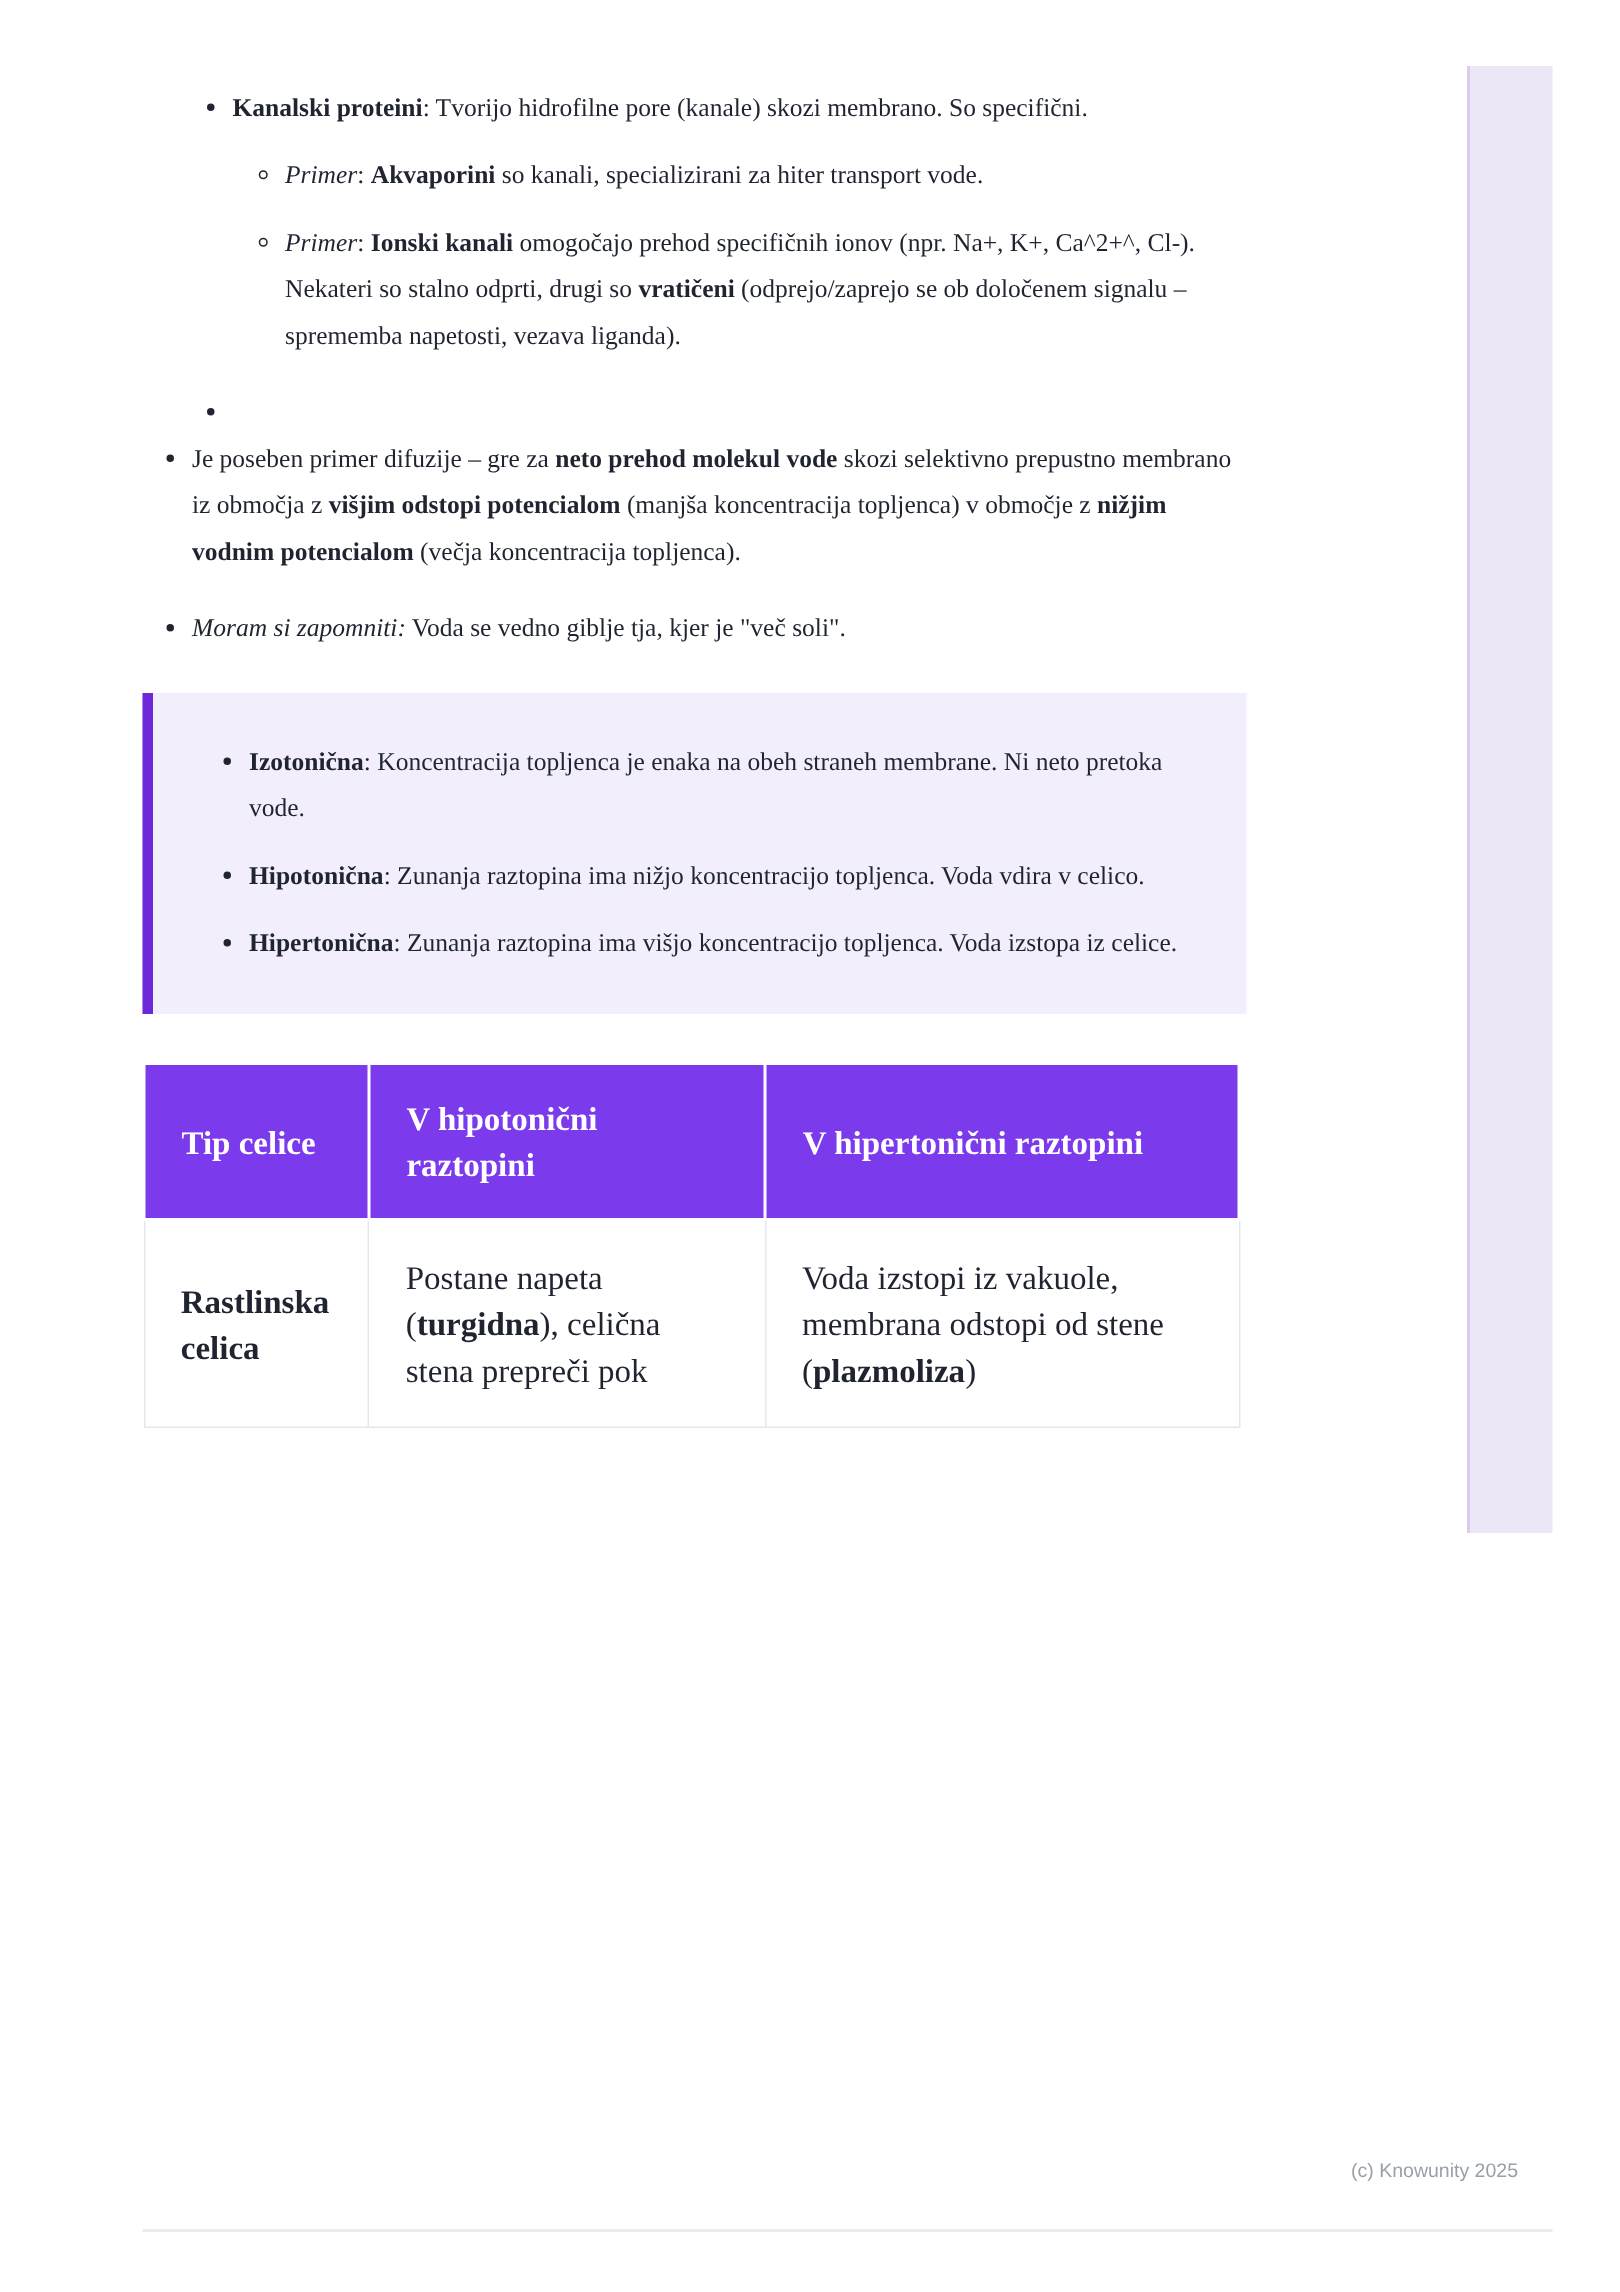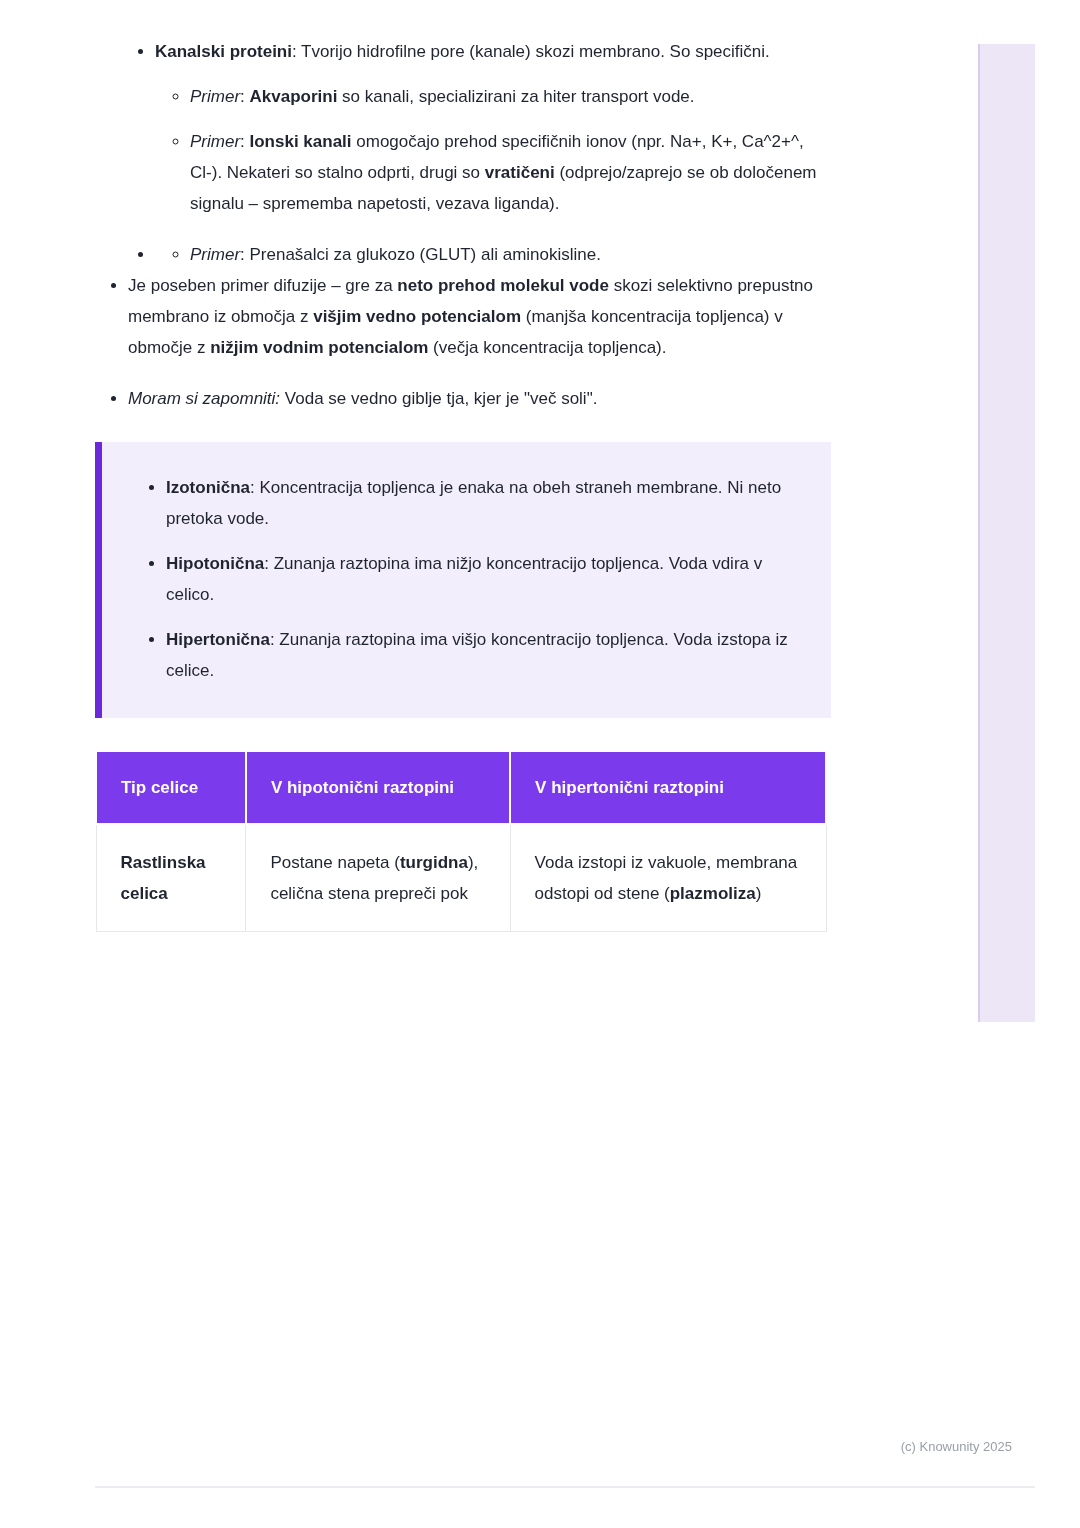--- a/index.html
+++ b/index.html
@@ -30,24 +30,25 @@
     top:44px;
     right:45px;
     width:57px;
     height:978px;
     background:var(--strip-bg);
     border-left:2px solid var(--strip-edge);
   }
   .content{
     position:absolute;
     left:95px;
-    top:36px;
+    top:56px;
     width:736px;
     font-size:17px;
     line-height:31px;
+    font-family:Liberation Serif, serif;
   }
   p{margin:0;}
   .b{font-weight:700;}
   .i{font-style:italic;}
 
   ul{margin:0;padding:0;}
   ul.lvl1{list-style:disc outside;padding-left:33px;}
   ul.lvl1.indented{padding-left:60px;}
   ul.lvl1 > li{margin-bottom:20px;}
   ul.lvl1 > li:last-child{margin-bottom:0;}
@@ -70,21 +71,21 @@
   }
   .callout-title{margin-bottom:10px;}
   .callout ul.lvl1{padding-left:33px;}
   .callout ul.lvl1 > li{margin-bottom:14px;}
   .callout ul.lvl1 > li:last-child{margin-bottom:0;}
 
   table.tonicity{
     margin-top:32px;
     width:732px;
     border-collapse:collapse;
-    font-size:17px;
+    font-size:22px;
     line-height:31px;
   }
   table.tonicity th{
     background:var(--accent);
     color:#ffffff;
     font-weight:700;
     text-align:left;
     vertical-align:middle;
     padding:20px 24px;
     border:2px solid #ffffff;
@@ -131,32 +132,27 @@
         <ul class="lvl2">
           <li>
             <p><span class="i">Primer</span><span>: </span><span class="b">Akvaporini</span><span> so kanali, specializirani za hiter transport vode.</span></p>
           </li>
           <li>
             <p><span class="i">Primer</span><span>: </span><span class="b">Ionski kanali</span><span> omogočajo prehod specifičnih ionov (npr. Na+, K+, Ca^2+^, Cl-). Nekateri so stalno odprti, drugi so </span><span class="b">vratičeni</span><span> (odprejo/zaprejo se ob določenem signalu – sprememba napetosti, vezava liganda).</span></p>
           </li>
         </ul>
       </li>
       <li>
-        <ul class="lvl2">
-          <li>
-            <p><span class="i">Primer</span><span>: Prenašalci za glukozo (GLUT) ali aminokisline.</span></p>
-          </li>
-        </ul>
       </li>
     </ul>
 
 
     <ul class="lvl1">
       <li>
-        <p><span>Je poseben primer difuzije – gre za </span><span class="b">neto prehod molekul vode</span><span> skozi selektivno prepustno membrano iz območja z </span><span class="b">višjim vedno potencialom</span><span> (manjša koncentracija topljenca) v območje z </span><span class="b">nižjim vodnim potencialom</span><span> (večja koncentracija topljenca).</span></p>
+        <p><span>Je poseben primer difuzije – gre za </span><span class="b">neto prehod molekul vode</span><span> skozi selektivno prepustno membrano iz območja z </span><span class="b">višjim odstopi potencialom</span><span> (manjša koncentracija topljenca) v območje z </span><span class="b">nižjim vodnim potencialom</span><span> (večja koncentracija topljenca).</span></p>
       </li>
       <li>
         <p><span class="i">Moram si zapomniti:</span><span> Voda se vedno giblje tja, kjer je "več soli".</span></p>
       </li>
     </ul>
 
     <div class="callout">
       <ul class="lvl1">
         <li>
           <p><span class="b">Izotonična</span><span>: Koncentracija topljenca je enaka na obeh straneh membrane. Ni neto pretoka vode.</span></p>

